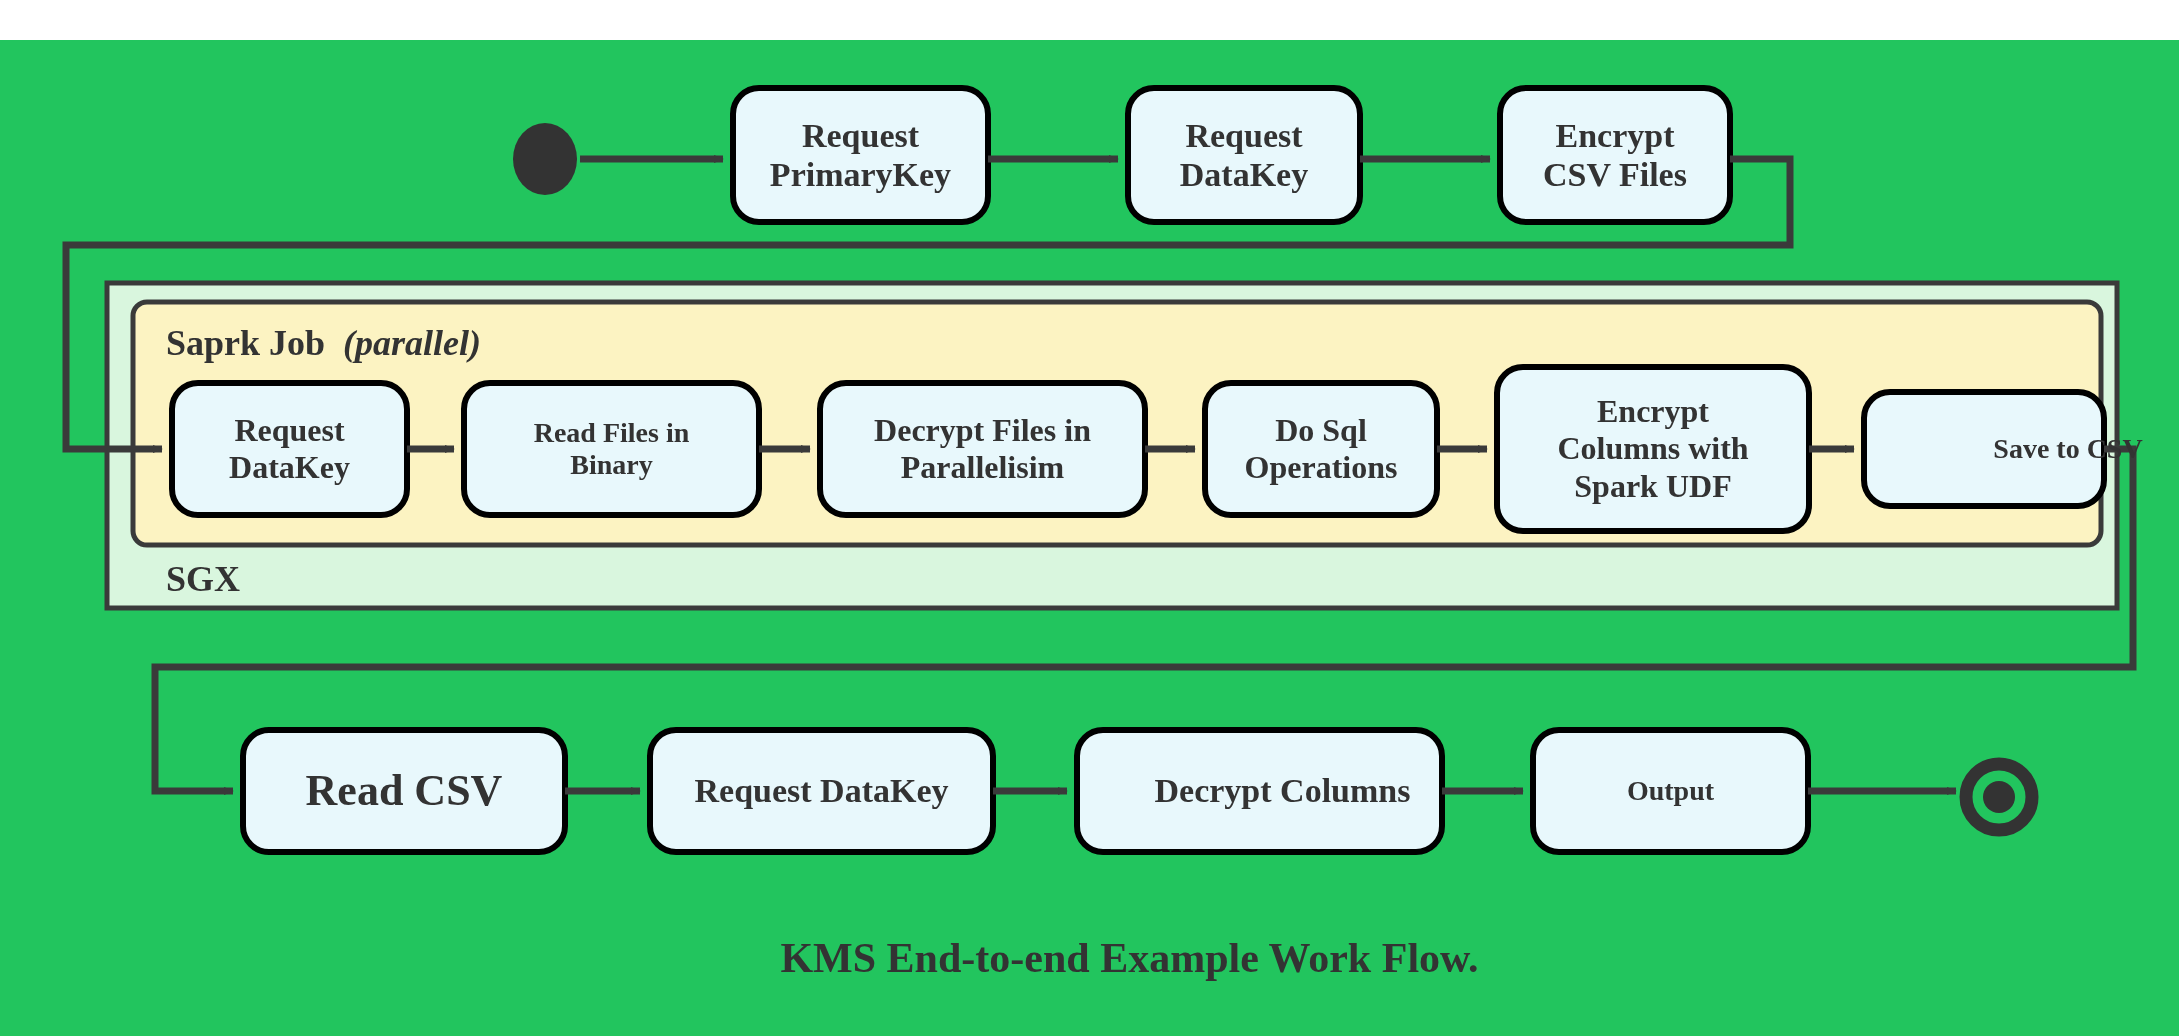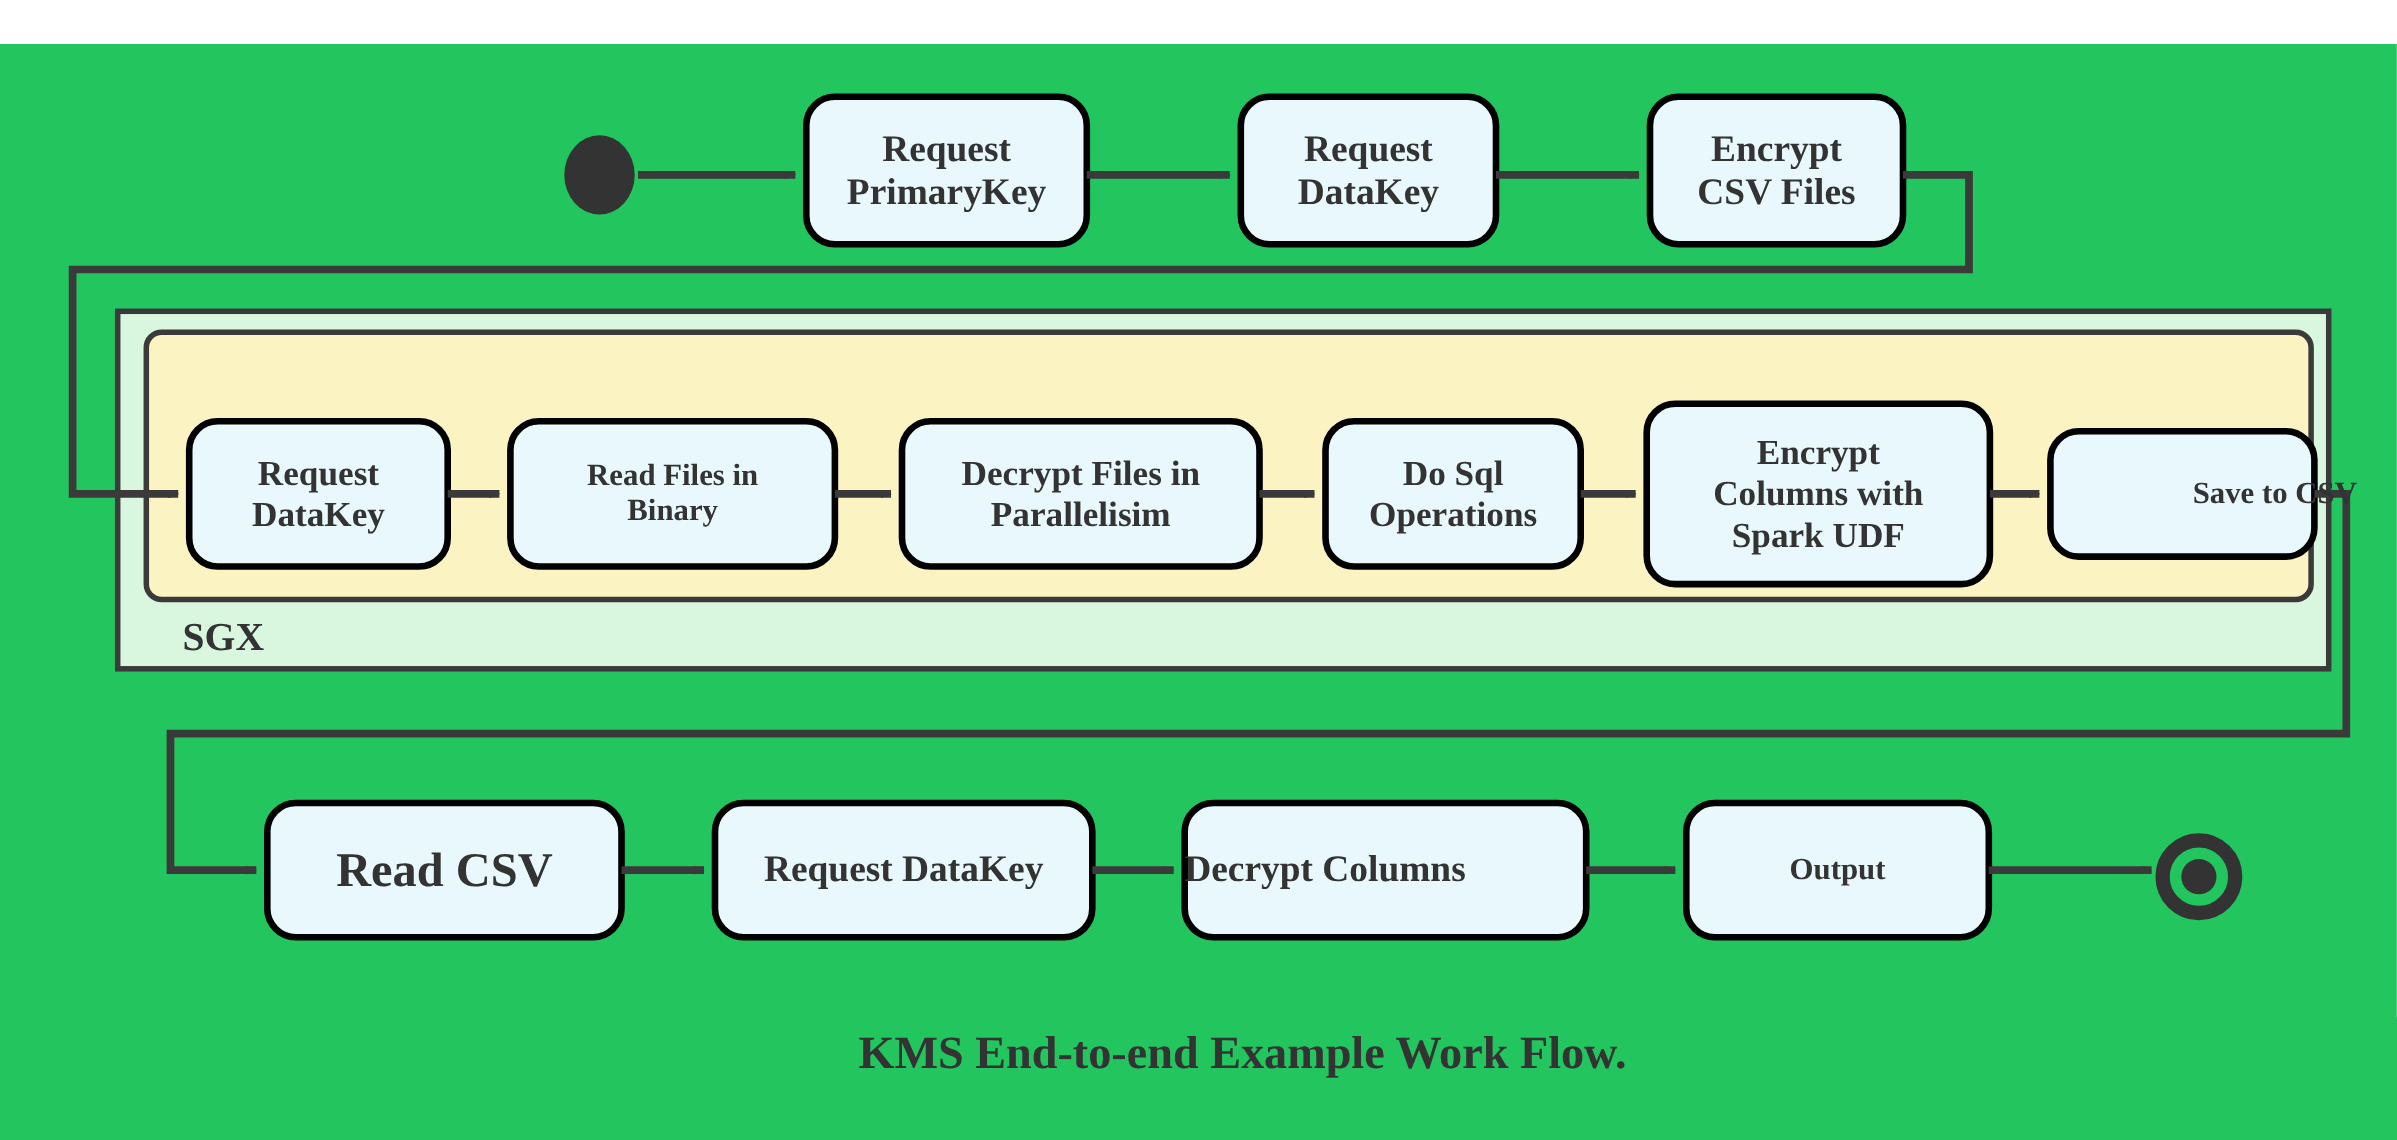--- a/index.html
+++ b/index.html
@@ -133,20 +133,23 @@
 
   <div class="node-label" style="left:733px; top:48px; width:255px; height:134px; font-size:34px;">Request
 PrimaryKey</div>
 
   <div class="node-label" style="left:1128px; top:48px; width:232px; height:134px; font-size:34px;">Request
 DataKey</div>
 
   <div class="node-label" style="left:1500px; top:48px; width:230px; height:134px; font-size:34px;">Encrypt
 CSV Files</div>
 
+  <div class="swim-label" style="left:166px; top:282px; font-size:36px;">
+    <span>Saprk Job</span><span>&nbsp;&nbsp;</span><span class="paren-italic">(parallel)</span>
+  </div>
 
   <div class="swim-label" style="left:166px; top:518px; font-size:36px;">SGX</div>
 
   <div class="node-label" style="left:172px; top:343px; width:235px; height:132px; font-size:32px;">Request
 DataKey</div>
 
   <div class="node-label" style="left:464px; top:343px; width:295px; height:132px; font-size:28px;">Read Files in
 Binary</div>
 
   <div class="node-label" style="left:820px; top:343px; width:325px; height:132px; font-size:32px;">Decrypt Files in
@@ -158,19 +161,19 @@
   <div class="node-label" style="left:1497px; top:327px; width:312px; height:164px; font-size:32px;">Encrypt
 Columns with
 Spark UDF</div>
 
   <div class="node-label" style="left:1948px; top:352px; width:240px; height:114px; font-size:28px;">Save to CSV</div>
 
   <div class="node-label" style="left:243px; top:690px; width:322px; height:122px; font-size:44px;">Read CSV</div>
 
   <div class="node-label" style="left:650px; top:690px; width:343px; height:122px; font-size:34px;">Request DataKey</div>
 
-  <div class="node-label" style="left:1022px; top:690px; width:365px; height:122px; font-size:34px;">Decrypt Columns</div>
+  <div class="node-label" style="left:1100px; top:690px; width:365px; height:122px; font-size:34px;">Decrypt Columns</div>
 
   <div class="node-label" style="left:1533px; top:690px; width:275px; height:122px; font-size:28px;">Output</div>
 
   <div class="caption" style="left:0px; top:894px; width:2179px; font-size:42px;padding-left:40px;">KMS End-to-end Example Work Flow.</div>
 
 </div>
 
 </body></html>

